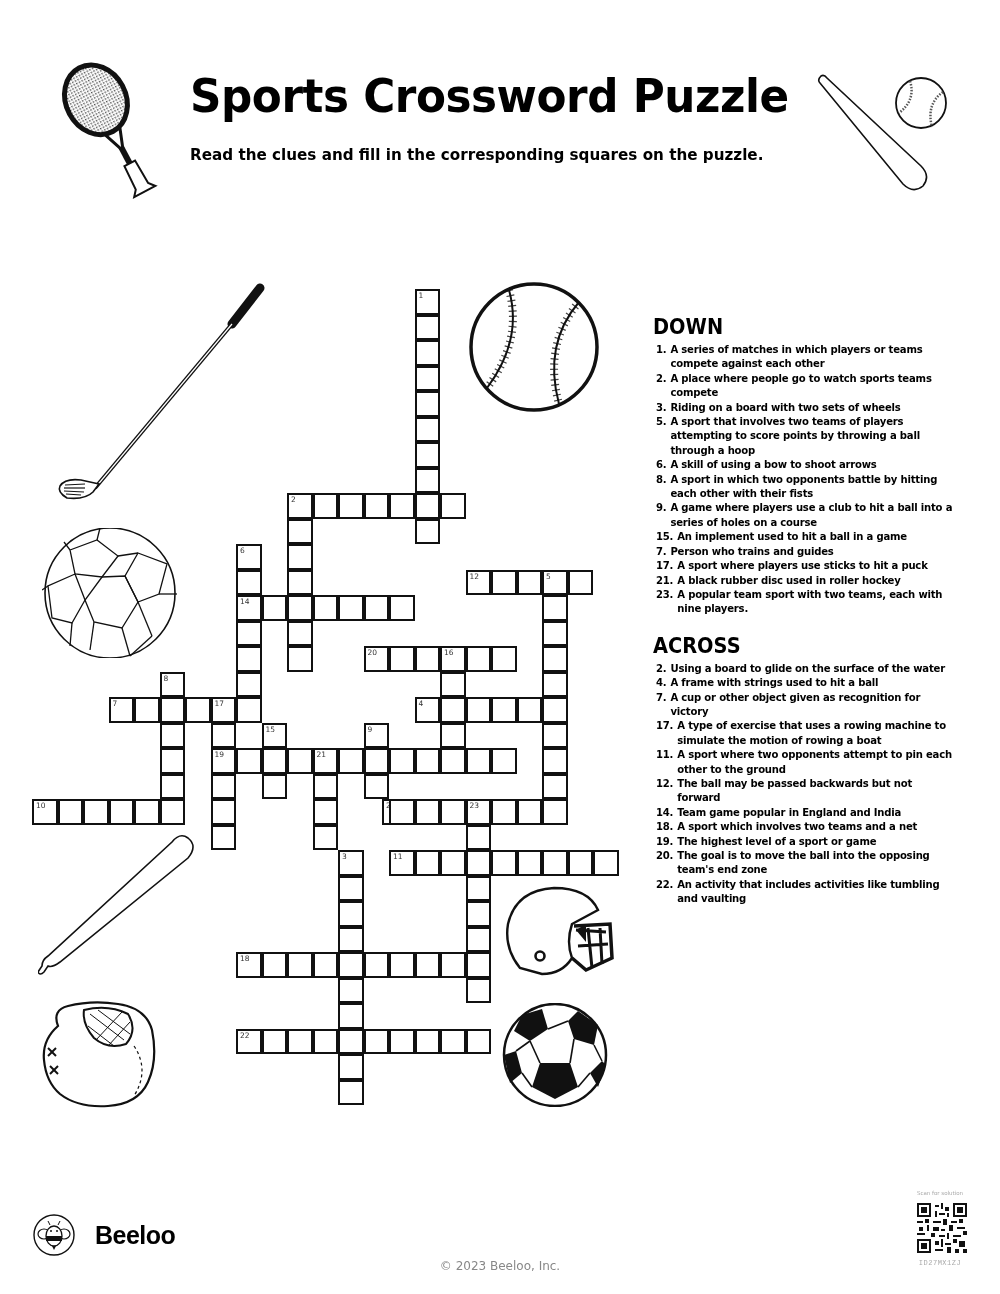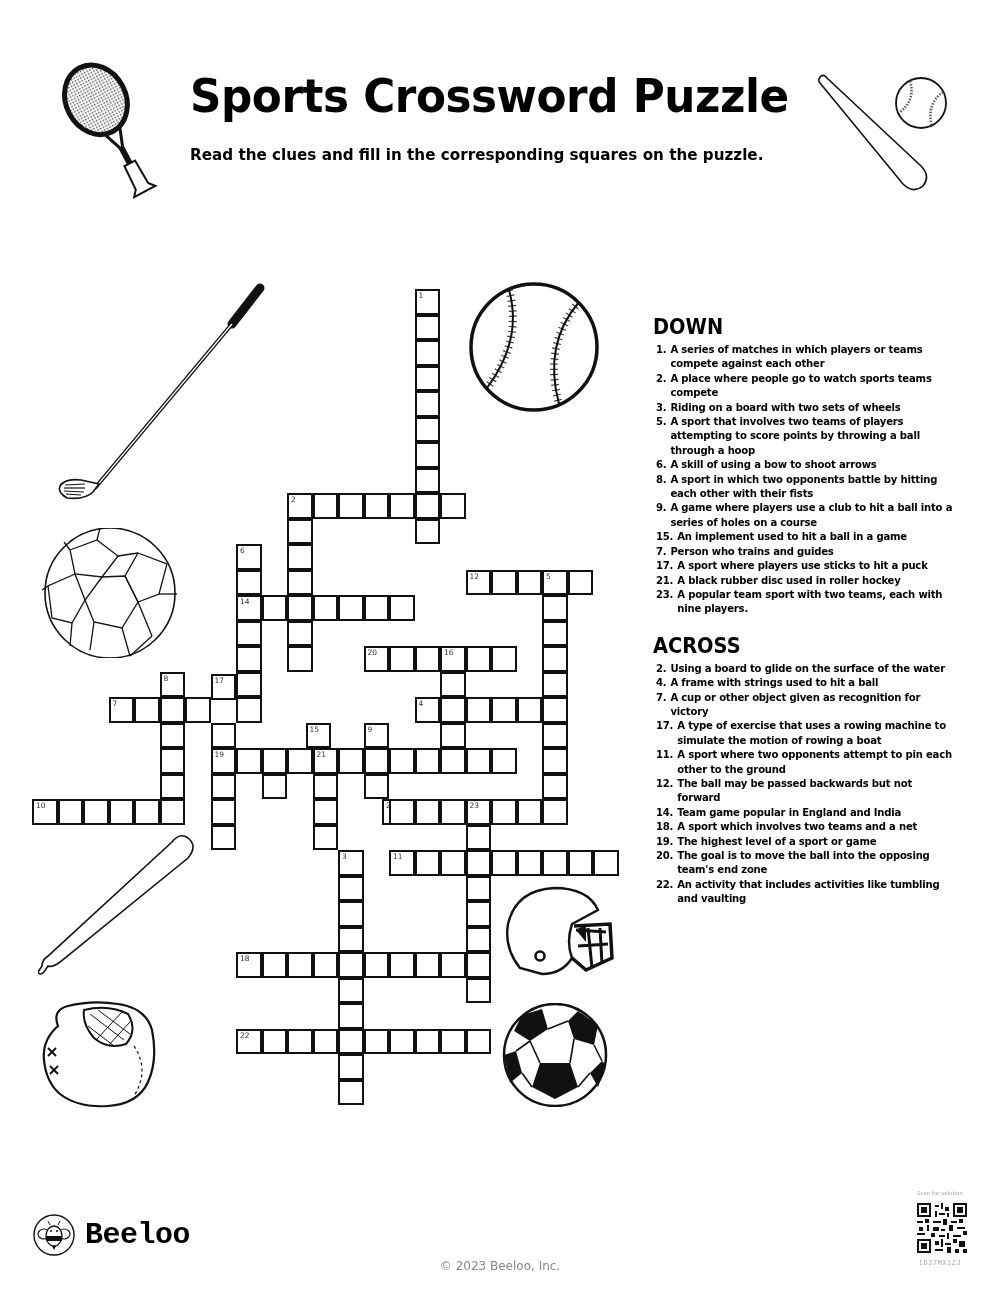--- a/index.html
+++ b/index.html
@@ -21,21 +21,21 @@
     .clues { left: 653px; top: 312px; width: 300px; }
     .clue-head { font-family: "DejaVu Sans", sans-serif; font-weight: bold; font-size: 22px;
                  line-height: 30px; transform: scaleX(0.88); transform-origin: left; margin-bottom: 1px; }
     .clue { display: flex; font-size: 11.2px; font-weight: bold; line-height: 14.4px;
             margin-left: 3px; letter-spacing: -0.2px; }
     .clue .cn { flex: 0 0 auto; margin-right: 4px; }
     .clue .ct { flex: 1 1 auto; width: 232px; }
     .across-block { margin-top: 14px; }
 
     .brand { left: 33px; top: 1214px; display: flex; align-items: center; }
-    .brand-name { font-family: Liberation Mono, monospace; font-weight: bold; font-size: 30px; margin-left: 10px; letter-spacing: -0.5px; }
+    .brand-name { font-family: Liberation Sans, sans-serif; font-weight: bold; font-size: 25px; margin-left: 20px; letter-spacing: -0.5px; }
     .copyright { left: 0; width: 1000px; top: 1259px; text-align: center; font-family: "DejaVu Sans", sans-serif;
                  font-size: 12px; color: #888; }
     .qr-label { left: 905px; top: 1190px; width: 70px; text-align: center; font-size: 5.5px; color: #aaa; font-family: "DejaVu Sans", sans-serif; }
     .qr { left: 917px; top: 1203px; width: 50px; height: 50px; }
     .qr-id { left: 905px; top: 1259px; width: 70px; text-align: center; font-size: 7px; color: #aaa; font-family: Liberation Mono, monospace; letter-spacing: 0.5px; }
   </style>
 </head>
 <body>
 
 <div class="abs title">Sports Crossword Puzzle</div>
@@ -223,21 +223,21 @@
     <div class="cell" style="left: 236px; top: 620.5px;"></div>
     <div class="cell" style="left: 236px; top: 646px;"></div>
     <div class="cell" style="left: 236px; top: 671.5px;"></div>
     <div class="cell" style="left: 236px; top: 697px;"></div>
     <div class="cell" style="left: 108.5px; top: 697px;">
       <span class="num">7</span>
     </div>
     <div class="cell" style="left: 134px; top: 697px;"></div>
     <div class="cell" style="left: 159.5px; top: 697px;"></div>
     <div class="cell" style="left: 185px; top: 697px;"></div>
-    <div class="cell" style="left: 210.5px; top: 674px;">
+    <div class="cell" style="left: 210.5px; top: 697px;">
       <span class="num">17</span>
     </div>
     <div class="cell" style="left: 159.5px; top: 671.5px;">
       <span class="num">8</span>
     </div>
     <div class="cell" style="left: 159.5px; top: 722.5px;"></div>
     <div class="cell" style="left: 159.5px; top: 748px;"></div>
     <div class="cell" style="left: 159.5px; top: 773.5px;"></div>
     <div class="cell" style="left: 159.5px; top: 799px;"></div>
     <div class="cell" style="left: 363.5px; top: 722.5px;">
@@ -280,21 +280,21 @@
     <div class="cell" style="left: 440px; top: 646px;">
       <span class="num">16</span>
     </div>
     <div class="cell" style="left: 465.5px; top: 646px;"></div>
     <div class="cell" style="left: 491px; top: 646px;"></div>
     <div class="cell" style="left: 261.5px; top: 595px;"></div>
     <div class="cell" style="left: 312.5px; top: 595px;"></div>
     <div class="cell" style="left: 338px; top: 595px;"></div>
     <div class="cell" style="left: 363.5px; top: 595px;"></div>
     <div class="cell" style="left: 389px; top: 595px;"></div>
-    <div class="cell" style="left: 261.5px; top: 722.5px; margin-left: 44px;">
+    <div class="cell" style="left: 261.5px; top: 722.5px;">
       <span class="num">15</span>
     </div>
     <div class="cell" style="left: 261.5px; top: 748px;"></div>
     <div class="cell" style="left: 261.5px; top: 773.5px;"></div>
     <div class="cell" style="left: 440px; top: 671.5px;"></div>
     <div class="cell" style="left: 440px; top: 722.5px;"></div>
     <div class="cell" style="left: 440px; top: 748px;"></div>
     <div class="cell" style="left: 210.5px; top: 722.5px;"></div>
     <div class="cell" style="left: 210.5px; top: 748px;">
       <span class="num">19</span>

